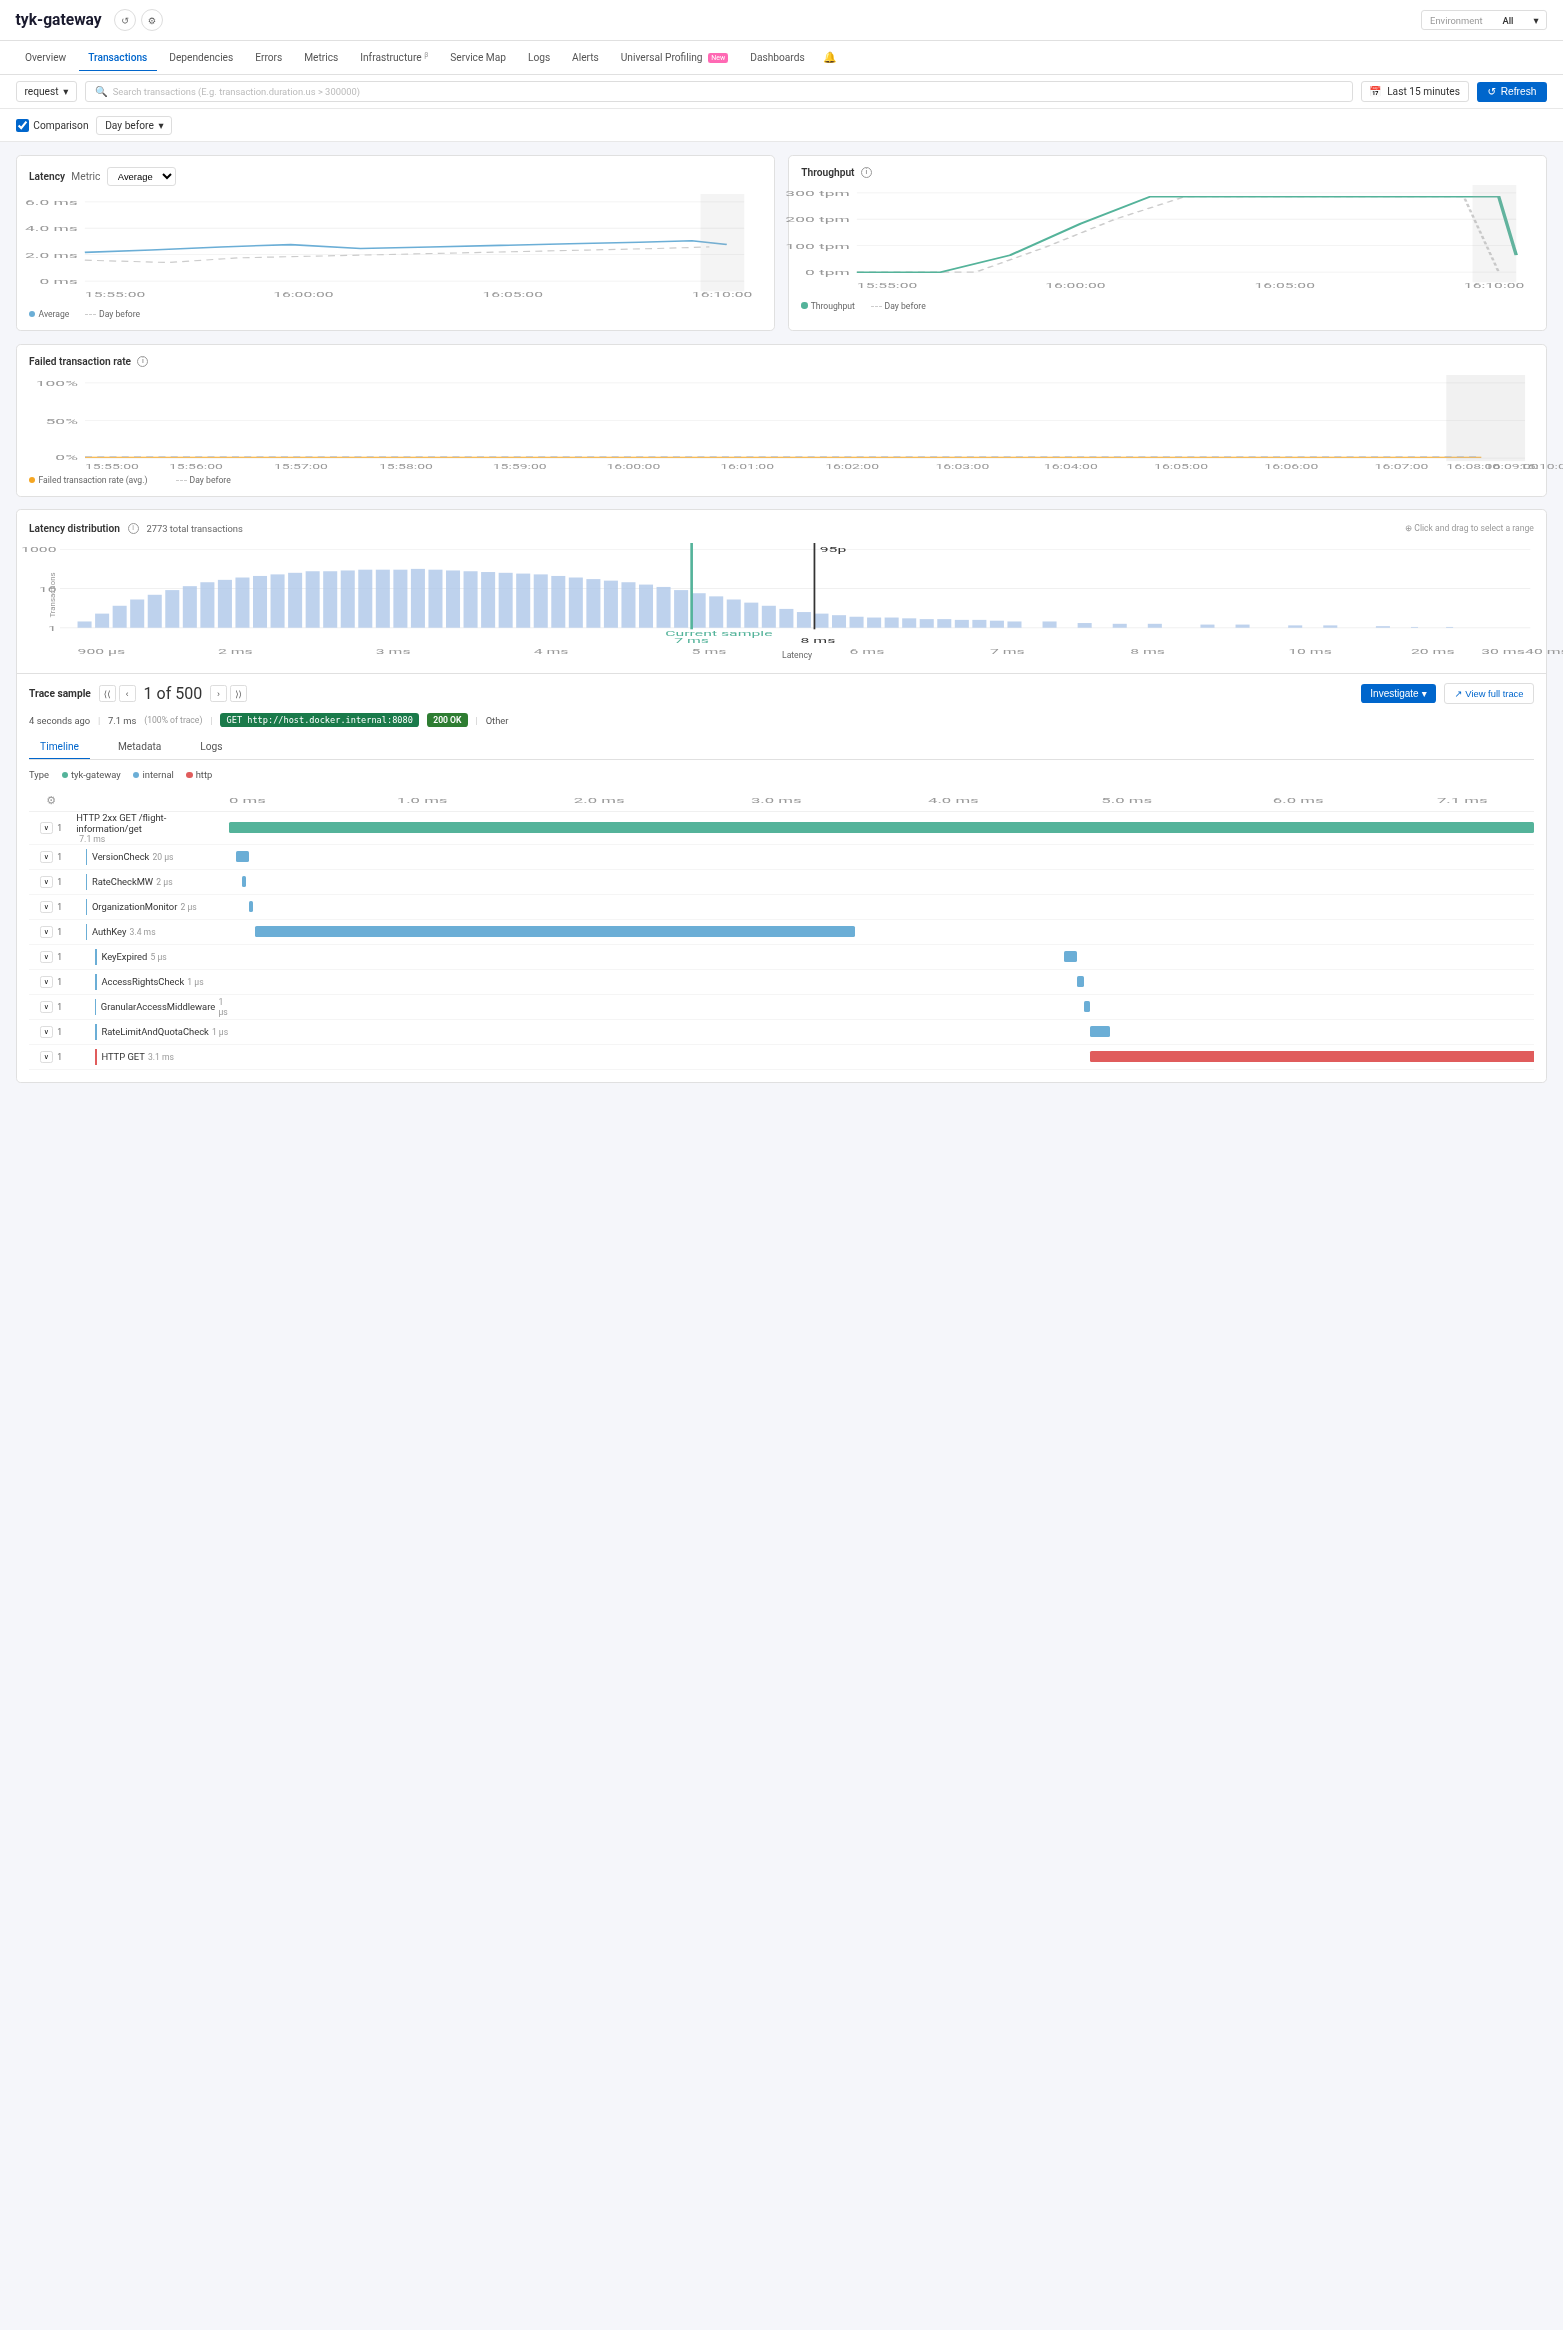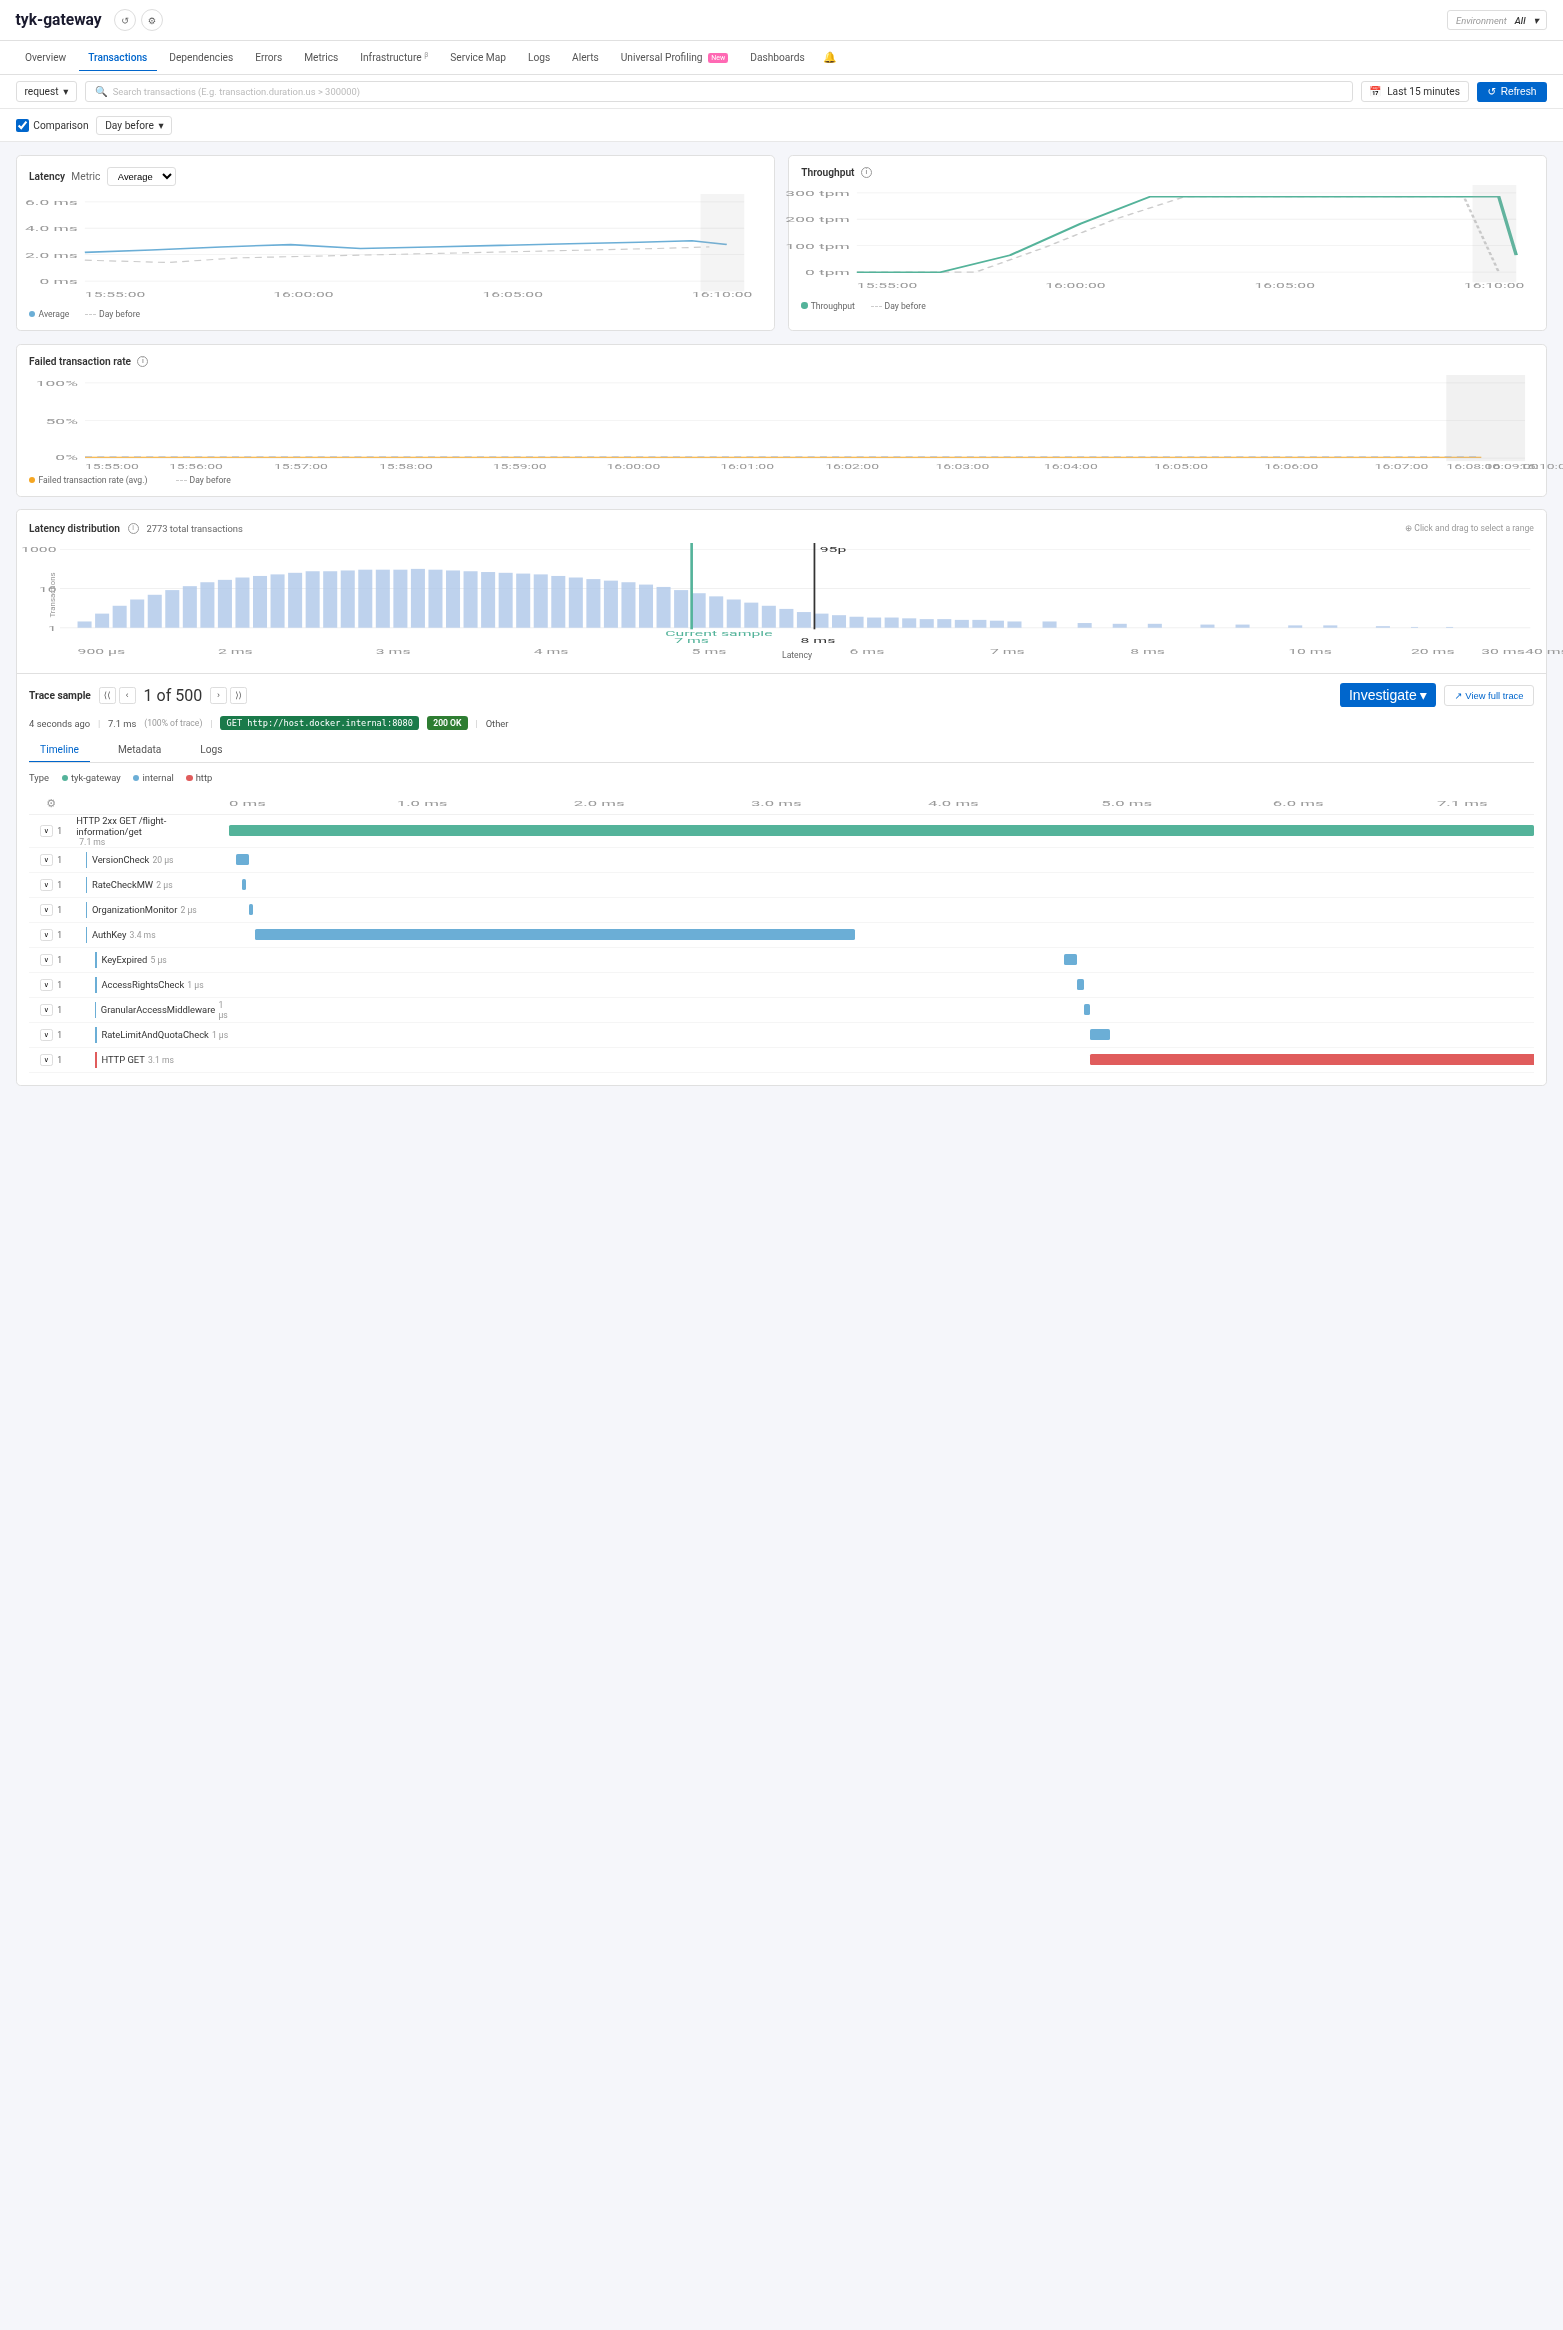--- a/index.html
+++ b/index.html
@@ -3,21 +3,21 @@
   <meta charset="utf-8">
   <style>
     * { box-sizing: border-box; margin: 0; padding: 0; }
     body { font-family: -apple-system, BlinkMacSystemFont, 'Segoe UI', Roboto, sans-serif; font-size: 10.2px; color: #333; background: #f5f6fa; }
 
     
     .app-header { background: #fff; border-bottom: 0.8px solid #e0e0e0; padding: 0 15.6px; display: flex; align-items: center; height: 41px; }
     .app-title { font-size: 15.6px; font-weight: 700; color: #1a1a2e; margin-right: 12.5px; }
     .header-icons { display: flex; gap: 4.7px; margin-right: auto; }
     .header-icon-btn { width: 22px; height: 22px; border: 0.8px solid #ddd; border-radius: 50%; background: #fff; cursor: pointer; display: flex; align-items: center; justify-content: center; color: #666; font-size: 9.4px; }
-    .env-selector { display: flex; gap: 8px; border: 0.8px solid #ddd; border-radius: 3.1px; padding: 3.1px 7.8px; background: #fff; cursor: pointer; font-style: italic; }
+    .env-selector { display: flex; gap: 20px; border: 0.8px solid #ddd; border-radius: 3.1px; padding: 3.1px 7.8px; background: #fff; cursor: pointer; }
     .env-label { color: #999; font-size: 9.4px; }
     .env-value { font-size: 9.4px; font-weight: 500; }
 
     
     .nav-bar { background: #fff; border-bottom: 0.8px solid #e0e0e0; padding: 0 15.6px; display: flex; align-items: center; height: 34px; gap: 3.1px; }
     .nav-item { padding: 7.8px 9.4px; font-size: 10.2px; color: #555; cursor: pointer; border-bottom: 1.6px solid transparent; white-space: nowrap; }
     .nav-item.active { color: #0066cc; border-bottom: 1.6px solid #0066cc; font-weight: 500; }
     .badge-new { background: #ff69b4; color: #fff; font-size: 7px; padding: 0.8px 3.1px; border-radius: 2.3px; margin-left: 3.1px; vertical-align: middle; }
     .nav-beta { font-size: 7px; color: #999; vertical-align: super; }
     .nav-icon { font-size: 11px; color: #666; }
@@ -66,21 +66,21 @@
     .total-transactions { font-size: 9.4px; color: #666; }
     .drag-hint { font-size: 8.6px; color: #999; margin-left: auto; }
     .latency-legend { display: flex; gap: 7.8px; margin-top: 6.3px; font-size: 8.6px; color: #666; }
     .legend-circle { width: 6.3px; height: 6.3px; border-radius: 50%; background: #0066cc; display: inline-block; margin-right: 3.1px; }
 
     
     .trace-sample-section { padding: 0 12.5px 12.5px; border-top: 0.8px solid #e0e0e0; }
     .trace-sample-header { display: flex; align-items: center; gap: 7.8px; padding: 9.4px 0; }
     .trace-nav { display: flex; align-items: center; gap: 3.1px; }
     .trace-nav-btn { width: 17px; height: 17px; border: 0.8px solid #ddd; border-radius: 2.3px; background: #fff; cursor: pointer; display: flex; align-items: center; justify-content: center; font-size: 8.6px; color: #555; }
-    .investigate-btn { background: #0066cc; color: #fff; border: none; border-radius: 3.1px; padding: 3.9px 9.4px; font-size: 14px; cursor: pointer; display: flex; align-items: center; gap: 3.1px; margin-left: auto; }
+    .investigate-btn { background: #0066cc; color: #fff; border: none; border-radius: 3.1px; padding: 3.9px 9.4px; font-size: 10px; cursor: pointer; display: flex; align-items: center; gap: 3.1px; margin-left: auto; }
     .view-trace-btn { background: #fff; color: #0066cc; border: 0.8px solid #ddd; border-radius: 3.1px; padding: 3.9px 9.4px; font-size: 9.4px; cursor: pointer; display: flex; align-items: center; gap: 3.1px; }
 
     
     .trace-meta { display: flex; align-items: center; gap: 7.8px; font-size: 9.4px; color: #555; margin-bottom: 7.8px; }
     .url-badge { background: #1a7a4a; color: #fff; padding: 1.6px 6.3px; border-radius: 3.1px; font-size: 8.6px; font-family: monospace; }
     .status-badge { background: #2e7d32; color: #fff; padding: 1.6px 6.3px; border-radius: 3.1px; font-size: 8.6px; font-weight: 600; }
     .separator { color: #ccc; }
 
     
     .timeline-tabs { display: flex; gap: 17px; border-bottom: 0.8px solid #e0e0e0; margin-bottom: 9.4px; }

